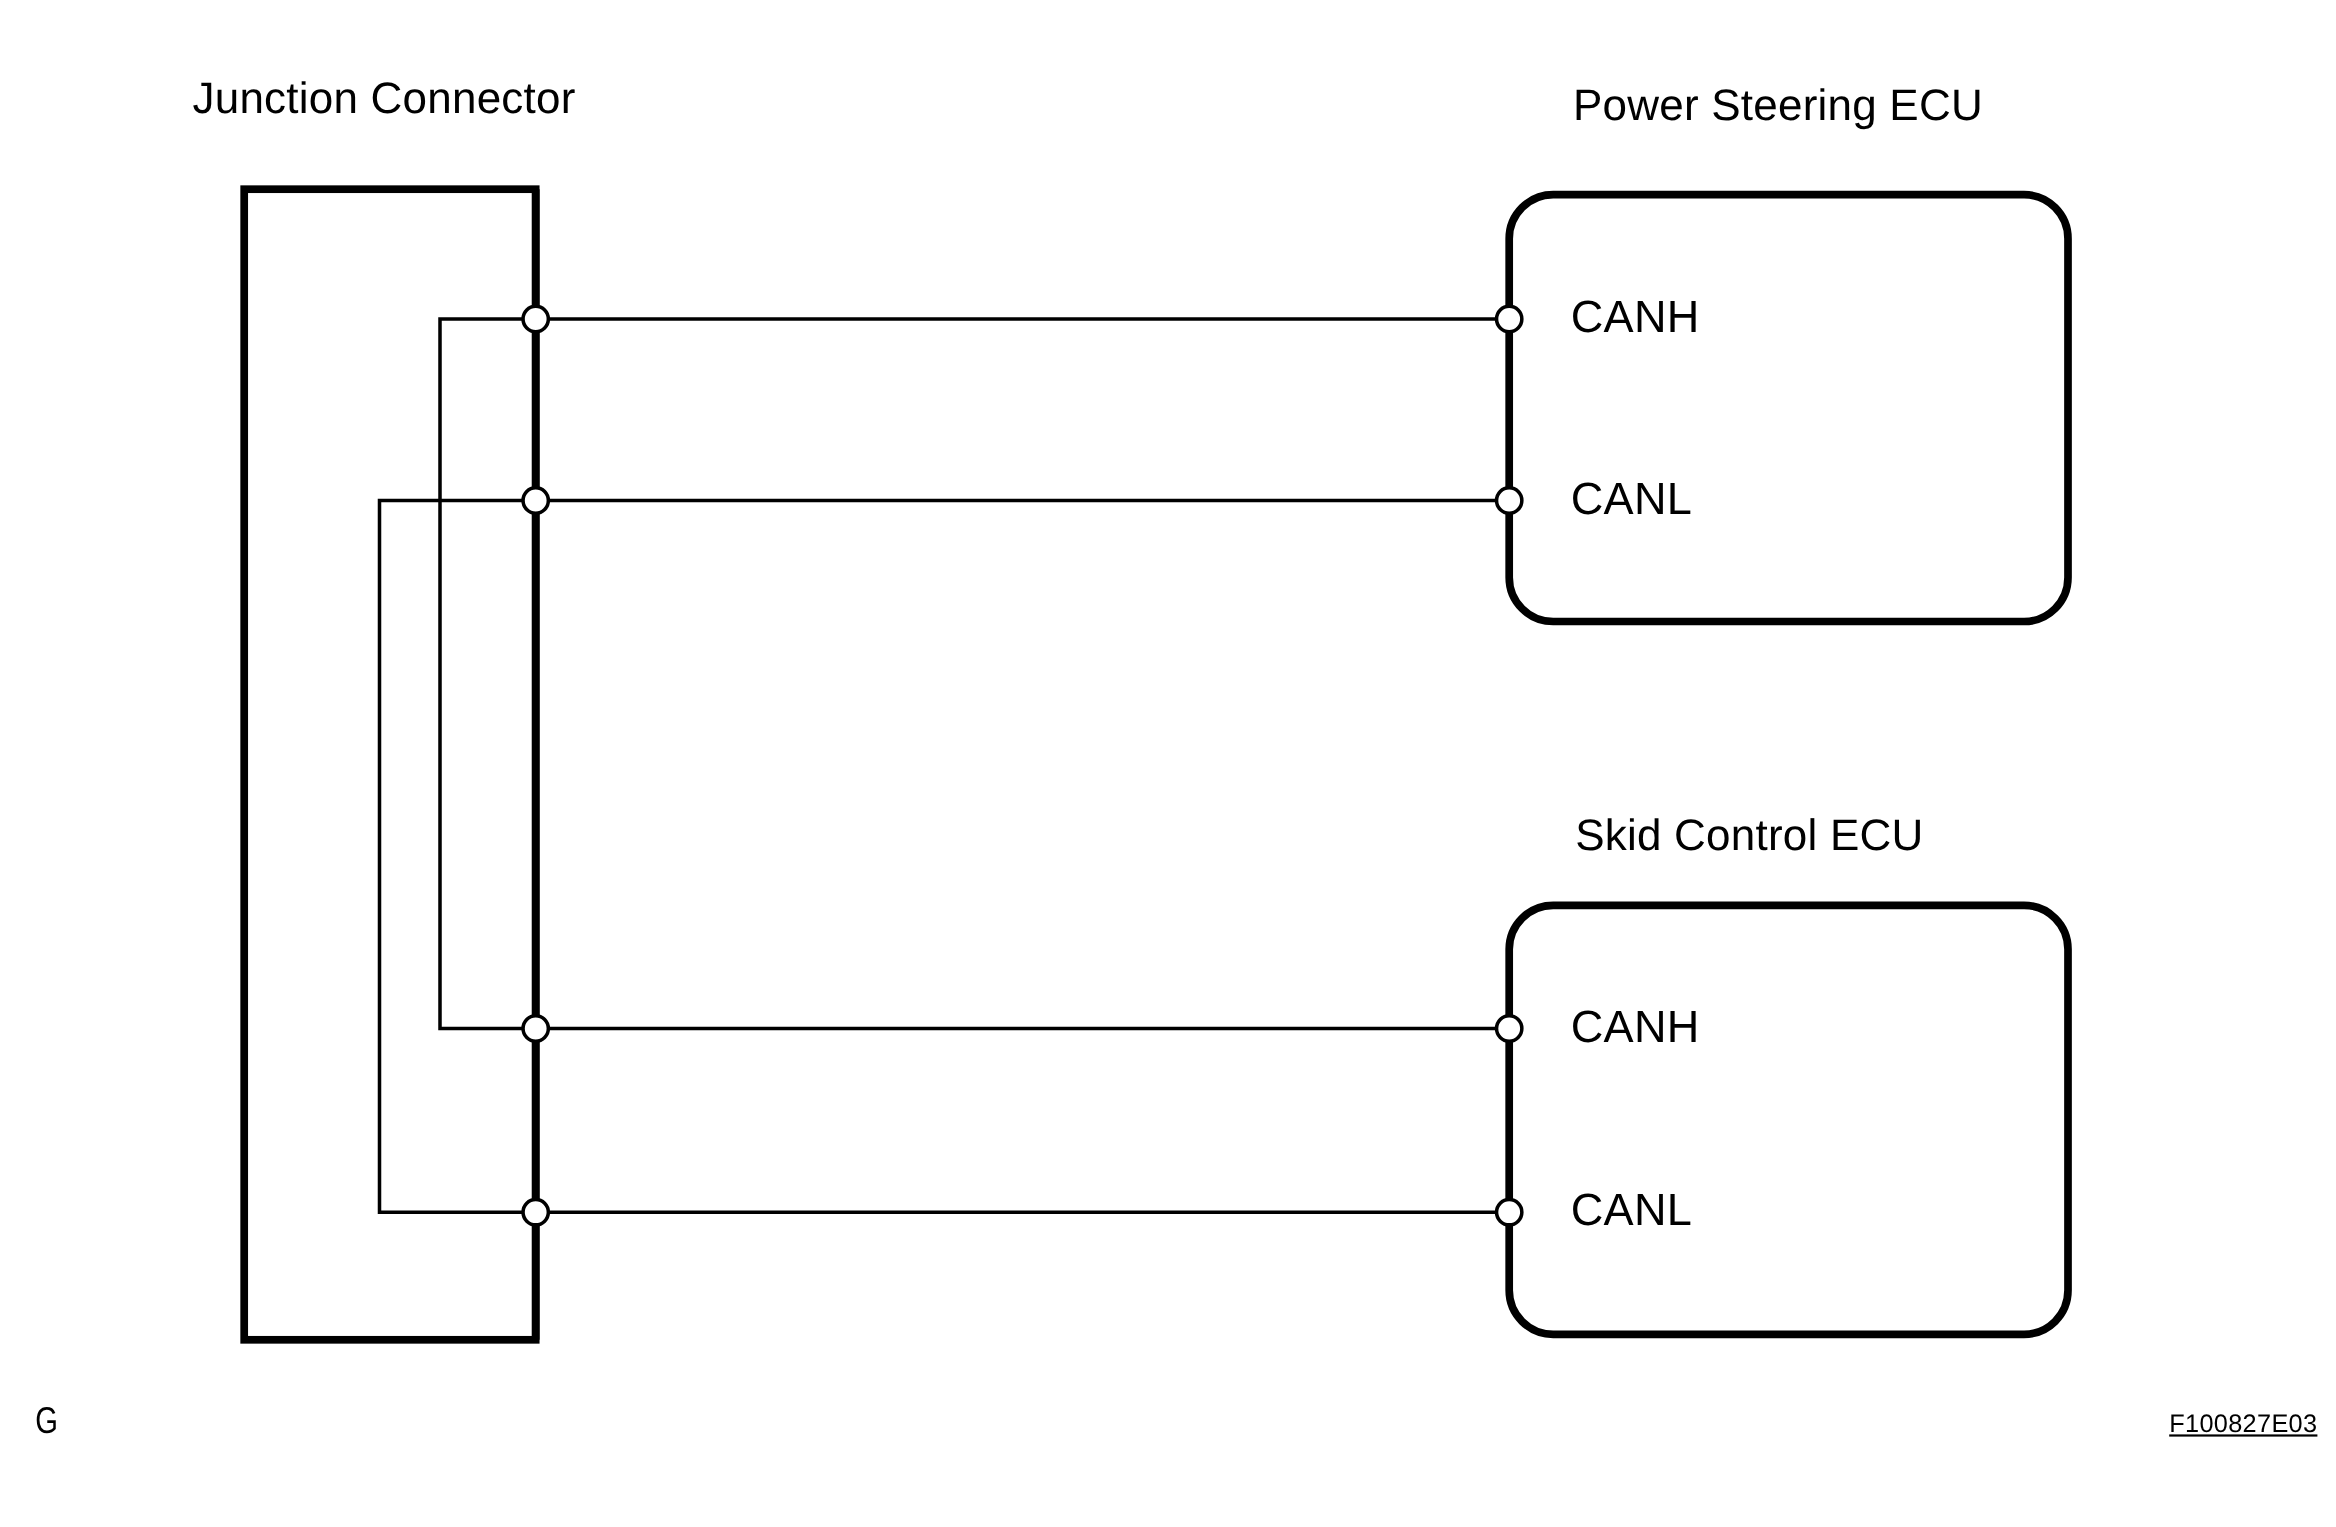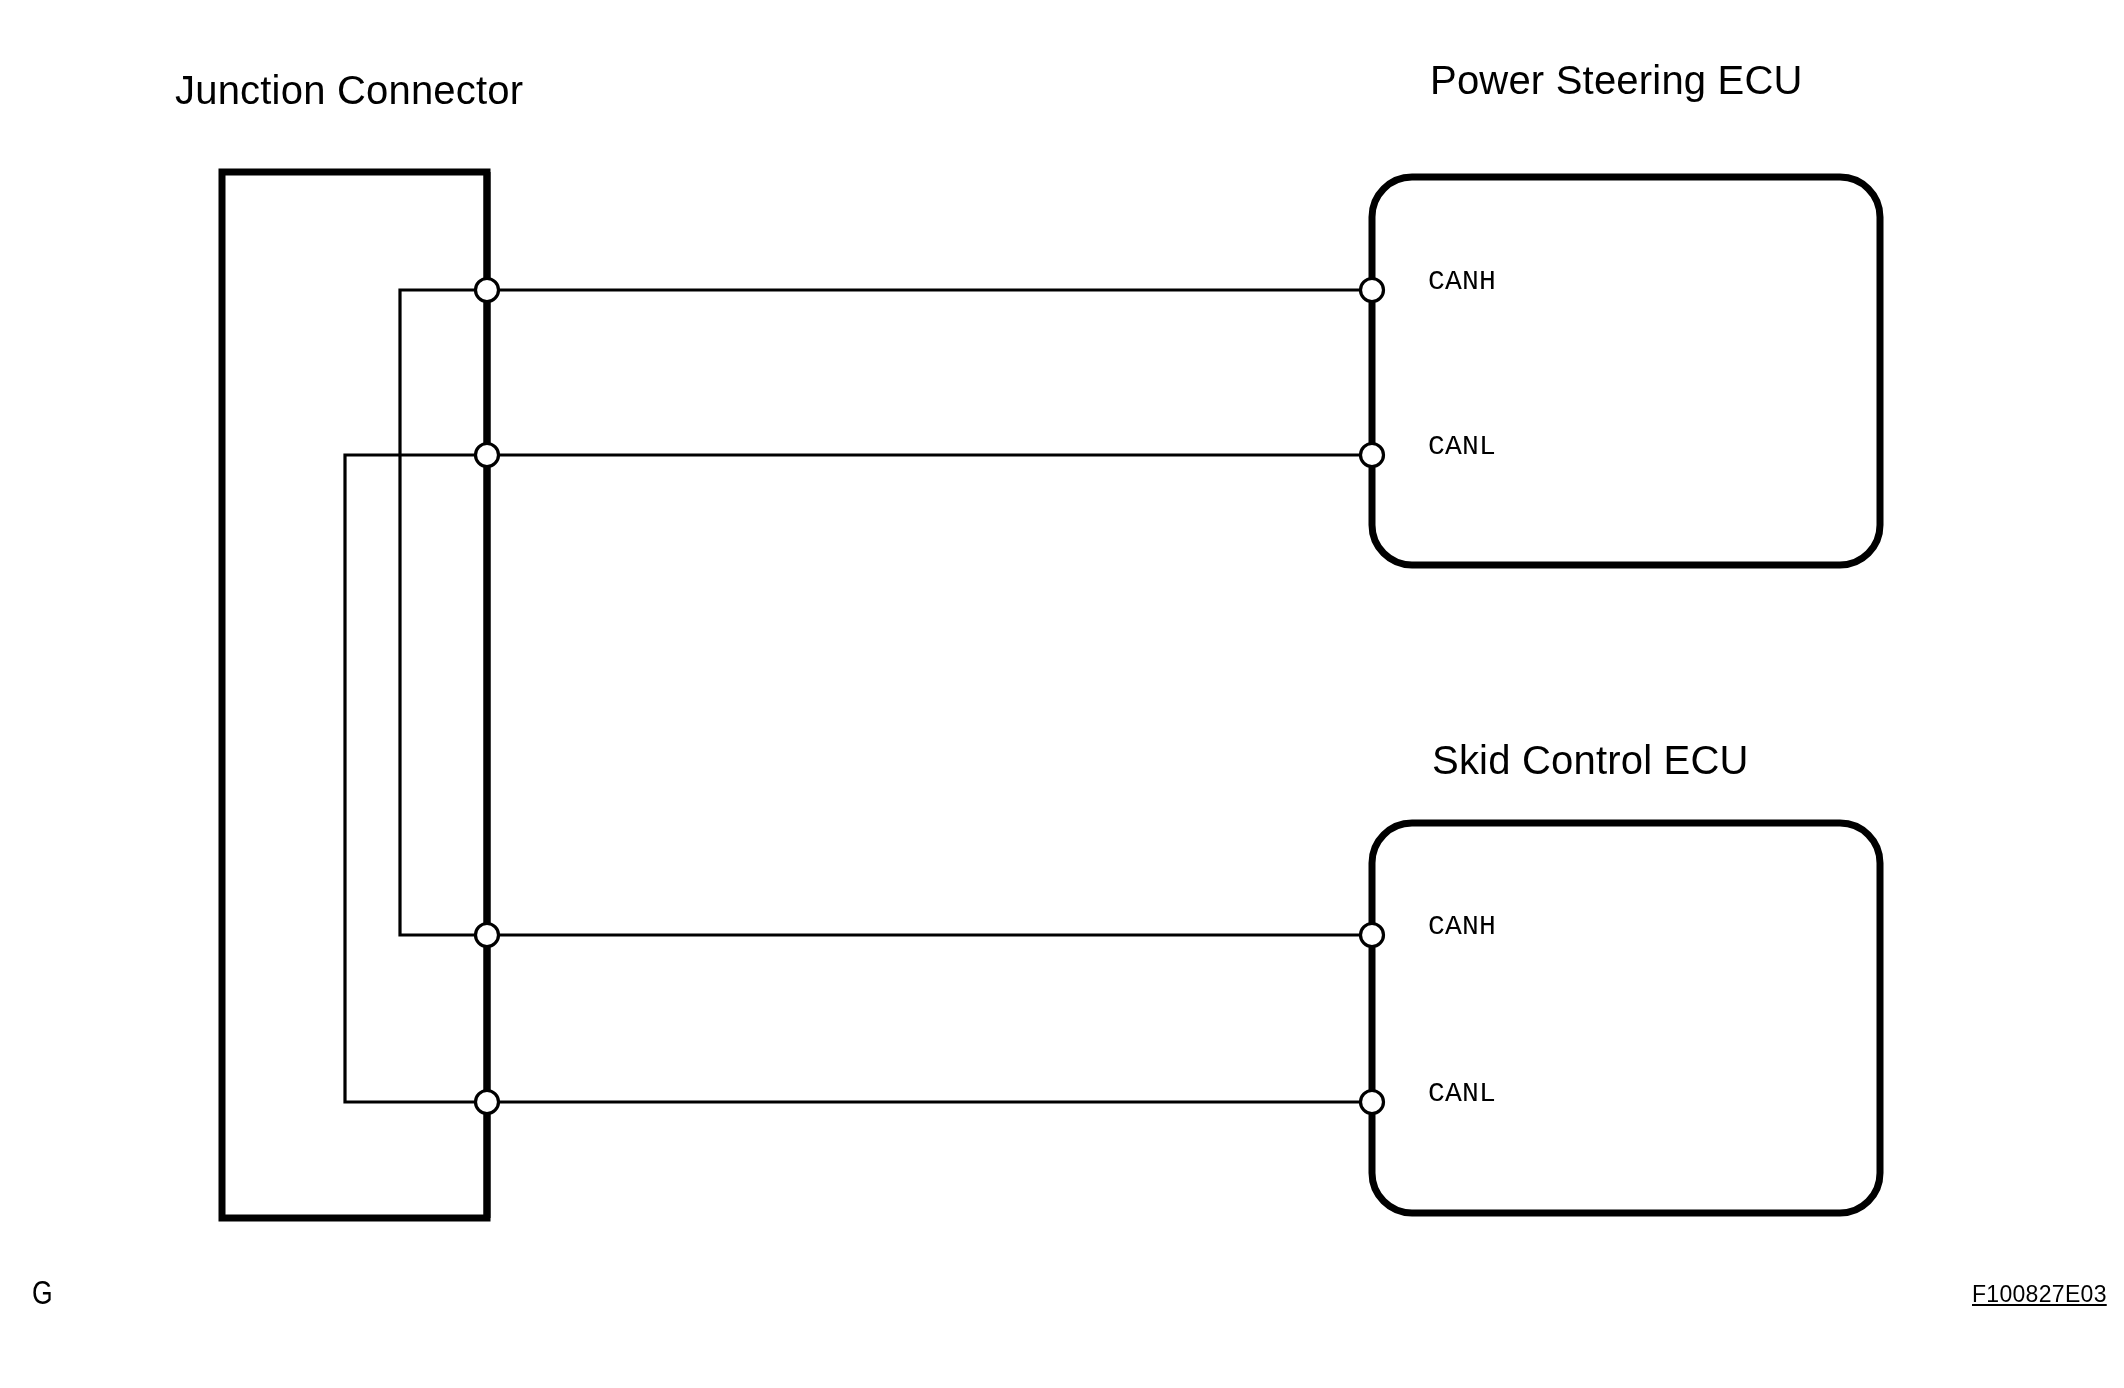--- a/index.html
+++ b/index.html
@@ -31,23 +31,22 @@
     white-space: nowrap;
     font-family: "Liberation Sans", sans-serif;
     color: #000000;
     line-height: 1;
   }
   .lbl-heading {
     font-size: 40px;
     letter-spacing: 0.2px;
   }
   .lbl-terminal {
-    font-size: 28px;
+    font-size: 41px;
     letter-spacing: 0.2px;
-    font-family: Liberation Mono, monospace;
   }
   .lbl-code {
     font-size: 23px;
     letter-spacing: 0.3px;
     text-decoration: underline;
   }
   .lbl-marker {
     font-size: 34px;
     font-family: "Liberation Sans Narrow", "Liberation Sans", sans-serif;
     transform: scaleX(0.78);
@@ -86,21 +85,21 @@
     <circle cx="1372" cy="290" r="11.5" fill="#ffffff" stroke="#000000" stroke-width="3.2"></circle>
     <circle cx="1372" cy="455" r="11.5" fill="#ffffff" stroke="#000000" stroke-width="3.2"></circle>
 
     <circle cx="1372" cy="935" r="11.5" fill="#ffffff" stroke="#000000" stroke-width="3.2"></circle>
     <circle cx="1372" cy="1102" r="11.5" fill="#ffffff" stroke="#000000" stroke-width="3.2"></circle>
 
   </svg>
 
   <div class="lbl lbl-heading" style="left:175px; top:70px;">Junction Connector</div>
 
-  <div class="lbl lbl-heading" style="left:1430px; top:60px;">Power Steering ECU</div>
+  <div class="lbl lbl-heading" style="left:1430px; top:76px;">Power Steering ECU</div>
 
   <div class="lbl lbl-heading" style="left:1432px; top:740px;">Skid Control ECU</div>
 
   <div class="lbl lbl-terminal" style="left:1428px; top:268px;">CANH</div>
 
   <div class="lbl lbl-terminal" style="left:1428px; top:433px;">CANL</div>
 
   <div class="lbl lbl-terminal" style="left:1428px; top:913px;">CANH</div>
 
   <div class="lbl lbl-terminal" style="left:1428px; top:1080px;">CANL</div>

